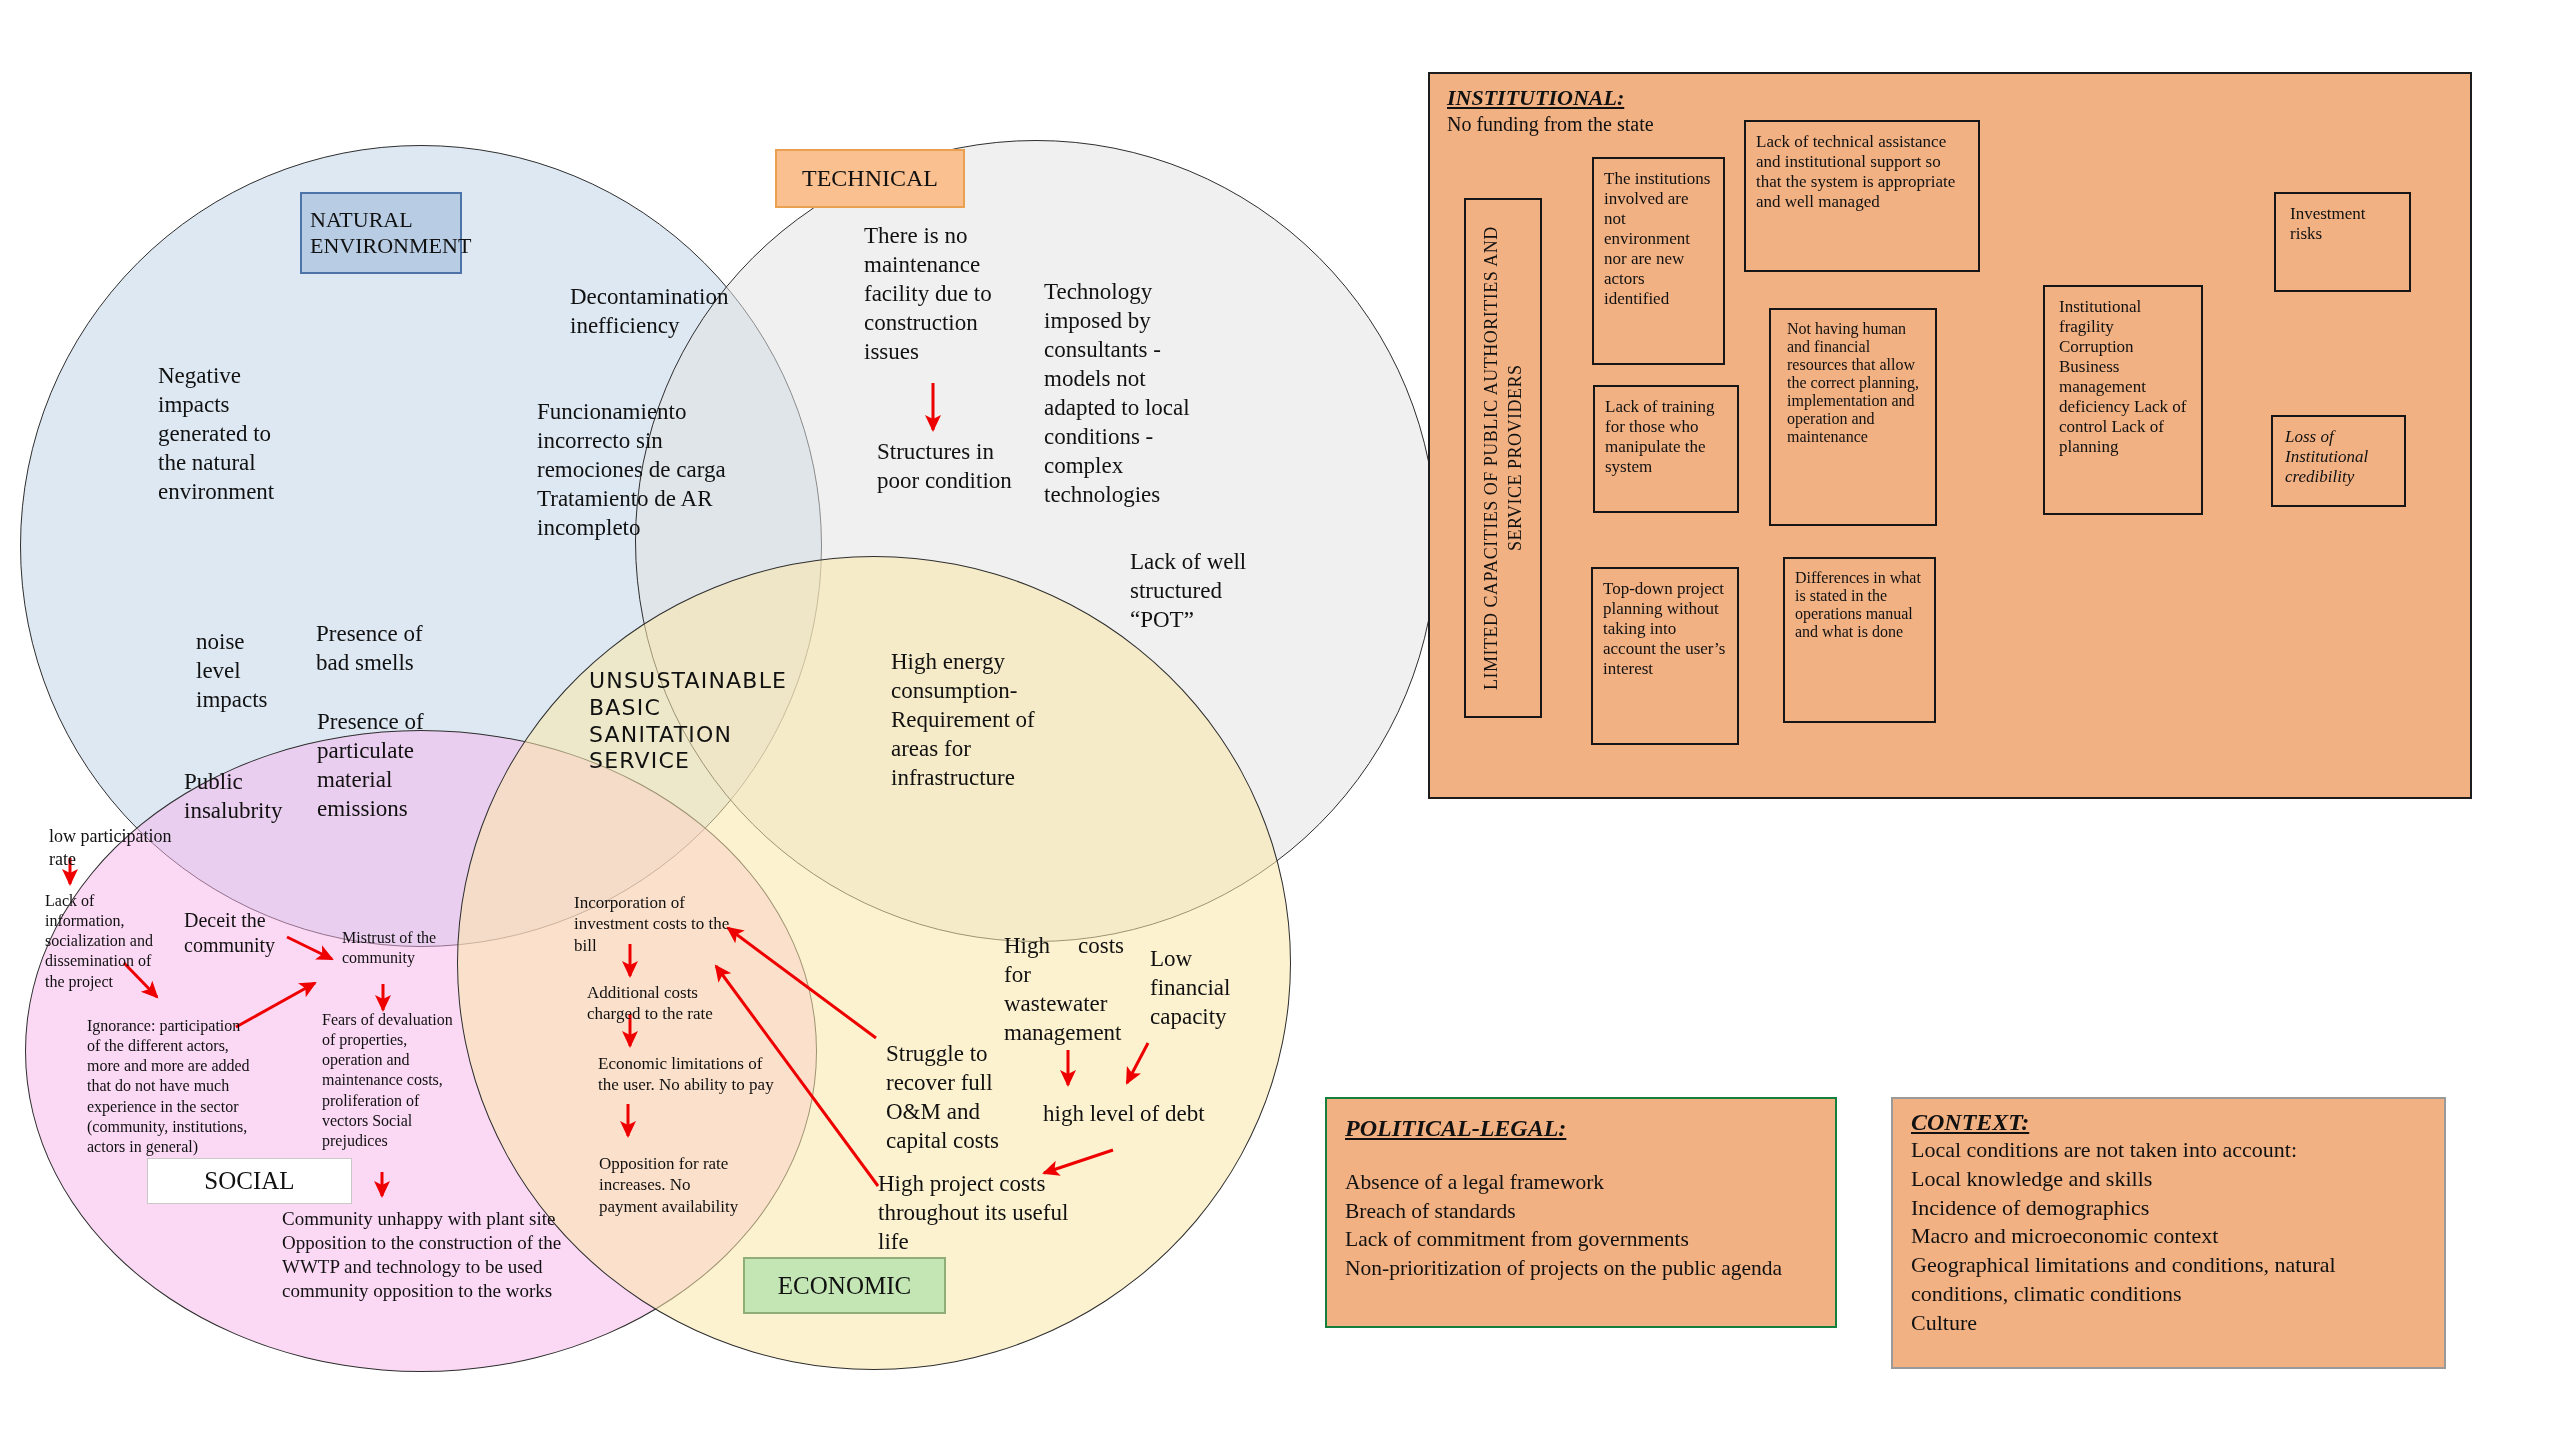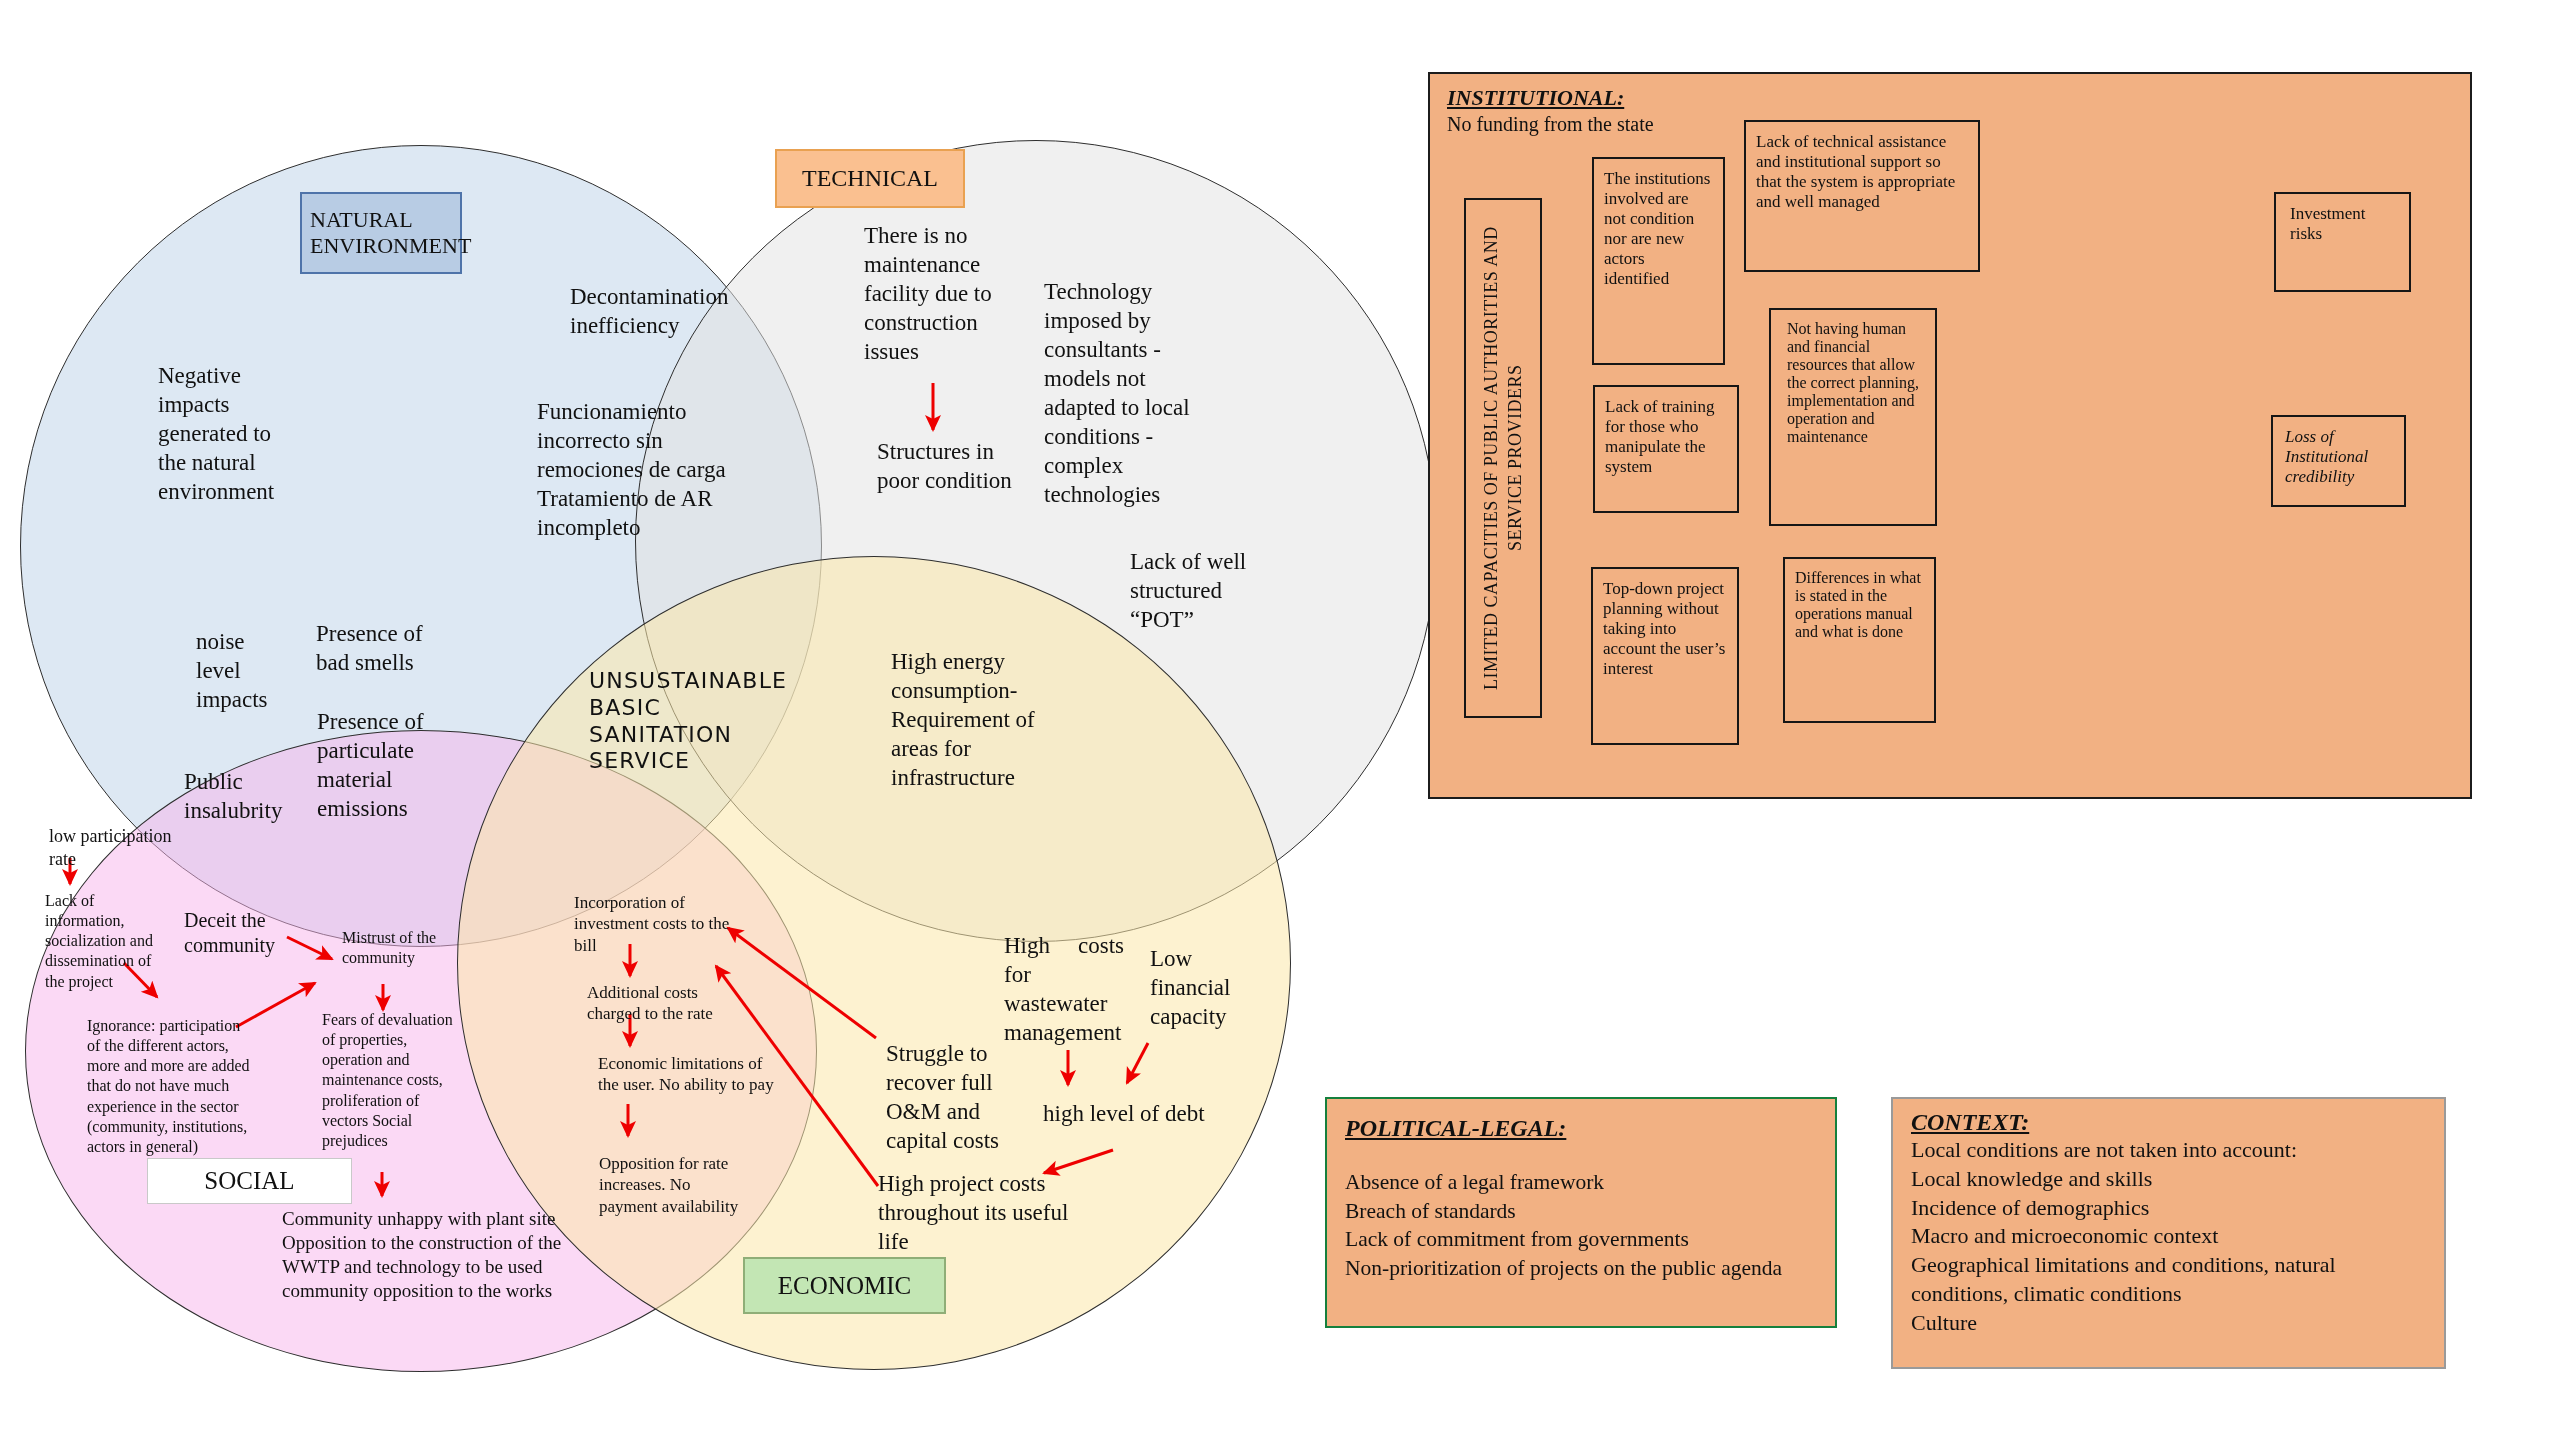--- a/index.html
+++ b/index.html
@@ -113,21 +113,21 @@
 
   <div class="panel" style="left:1428px;top:72px;width:1040px;height:723px;border:2px solid #1c1c1c;">
     <div class="t ptitle" style="left:17px;top:10px;font-size:22px;">INSTITUTIONAL:</div>
     <div class="t" style="left:17px;top:38px;font-size:20px;">No funding from the state</div>
 
     <div class="vbox" style="left:34px;top:124px;width:78px;height:520px;">
       <span style="font-size:18px;">LIMITED CAPACITIES OF PUBLIC AUTHORITIES AND SERVICE PROVIDERS</span>
     </div>
 
     <div class="ibox" style="left:162px;top:83px;width:133px;height:208px;font-size:17px;">
-      <span>The institutions involved are not condition nor are new actors identified</span>
+      <span>The institutions involved are not environment nor are new actors identified</span>
     </div>
 
     <div class="ibox" style="left:314px;top:46px;width:236px;height:152px;font-size:17px;">
       <span>Lack of technical assistance and institutional support so that the system is appropriate and well managed</span>
     </div>
 
     <div class="ibox" style="left:339px;top:234px;width:168px;height:218px;font-size:16px;padding-left:16px;">
       <span>Not having human and financial resources that allow the correct planning, implementation and operation and maintenance</span>
     </div>
 
@@ -136,20 +136,23 @@
     </div>
 
     <div class="ibox" style="left:161px;top:493px;width:148px;height:178px;font-size:17px;">
       <span>Top-down project planning without taking into account the user’s interest</span>
     </div>
 
     <div class="ibox" style="left:353px;top:483px;width:153px;height:166px;font-size:16px;">
       <span>Differences in what is stated in the operations manual and what is done</span>
     </div>
 
+    <div class="ibox" style="left:613px;top:211px;width:160px;height:230px;font-size:17px;padding-left:14px;">
+      <span>Institutional fragility Corruption Business management deficiency Lack of control Lack of planning</span>
+    </div>
 
     <div class="ibox" style="left:844px;top:118px;width:137px;height:100px;font-size:17px;padding-left:14px;">
       <span>Investment risks</span>
     </div>
 
     <div class="ibox" style="left:841px;top:341px;width:135px;height:92px;font-size:17px;padding-left:12px;font-style:italic;">
       <span>Loss of Institutional credibility</span>
     </div>
   </div>
 

